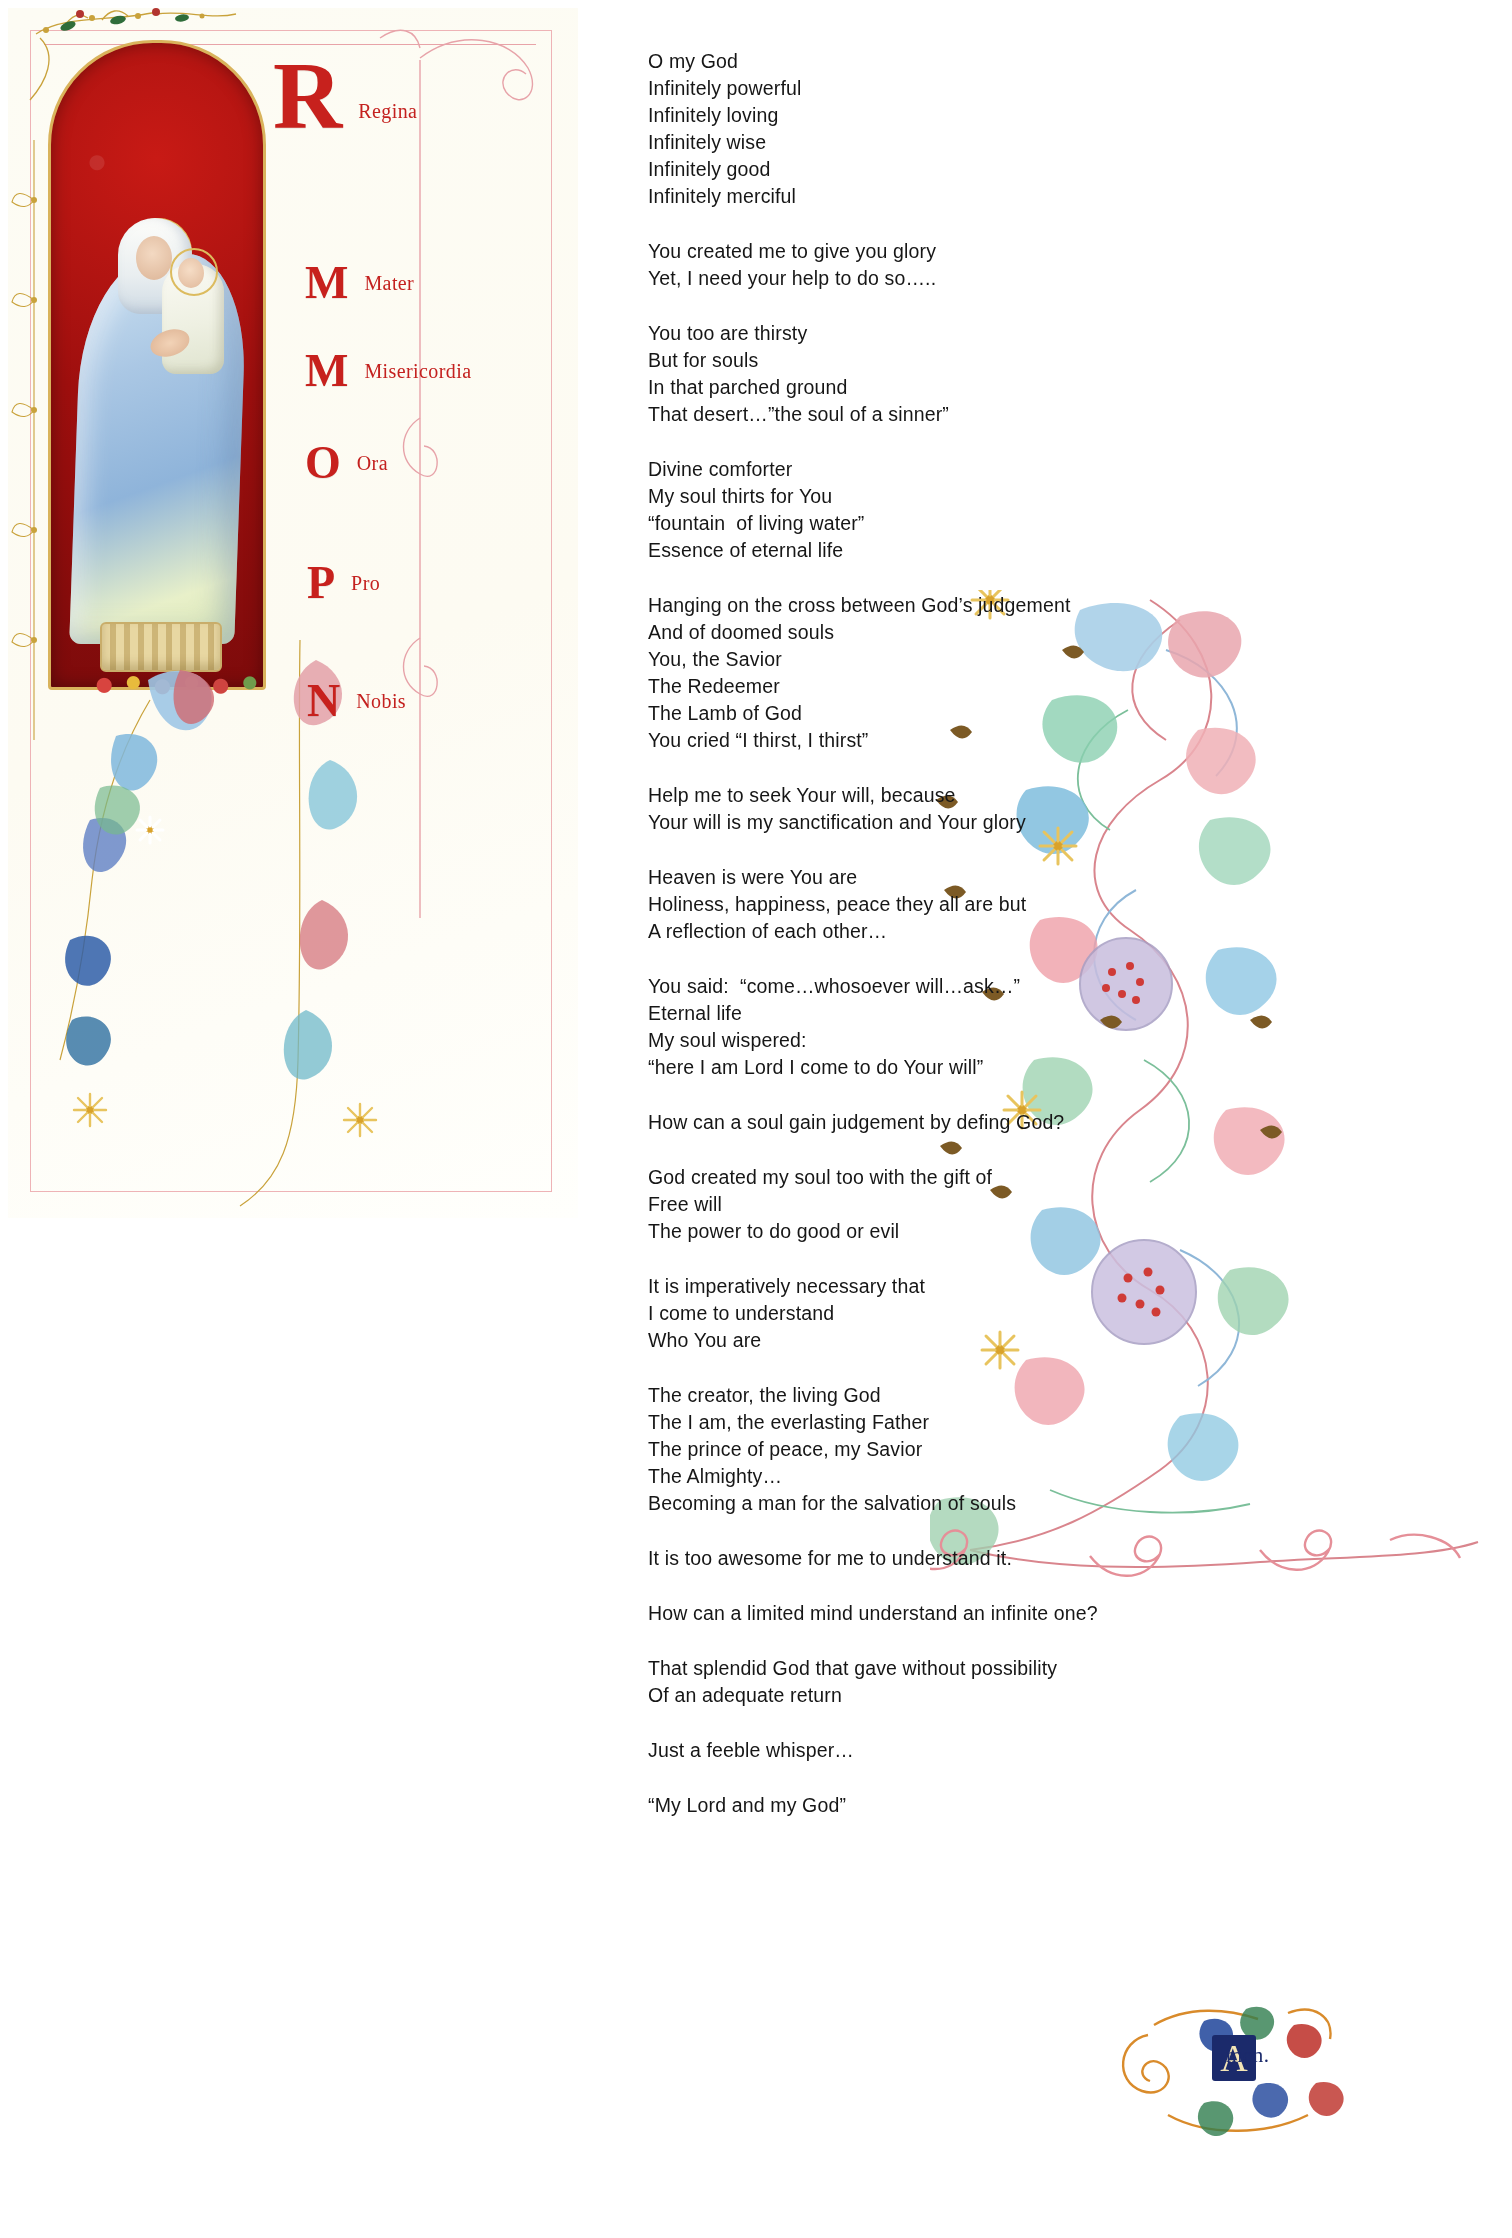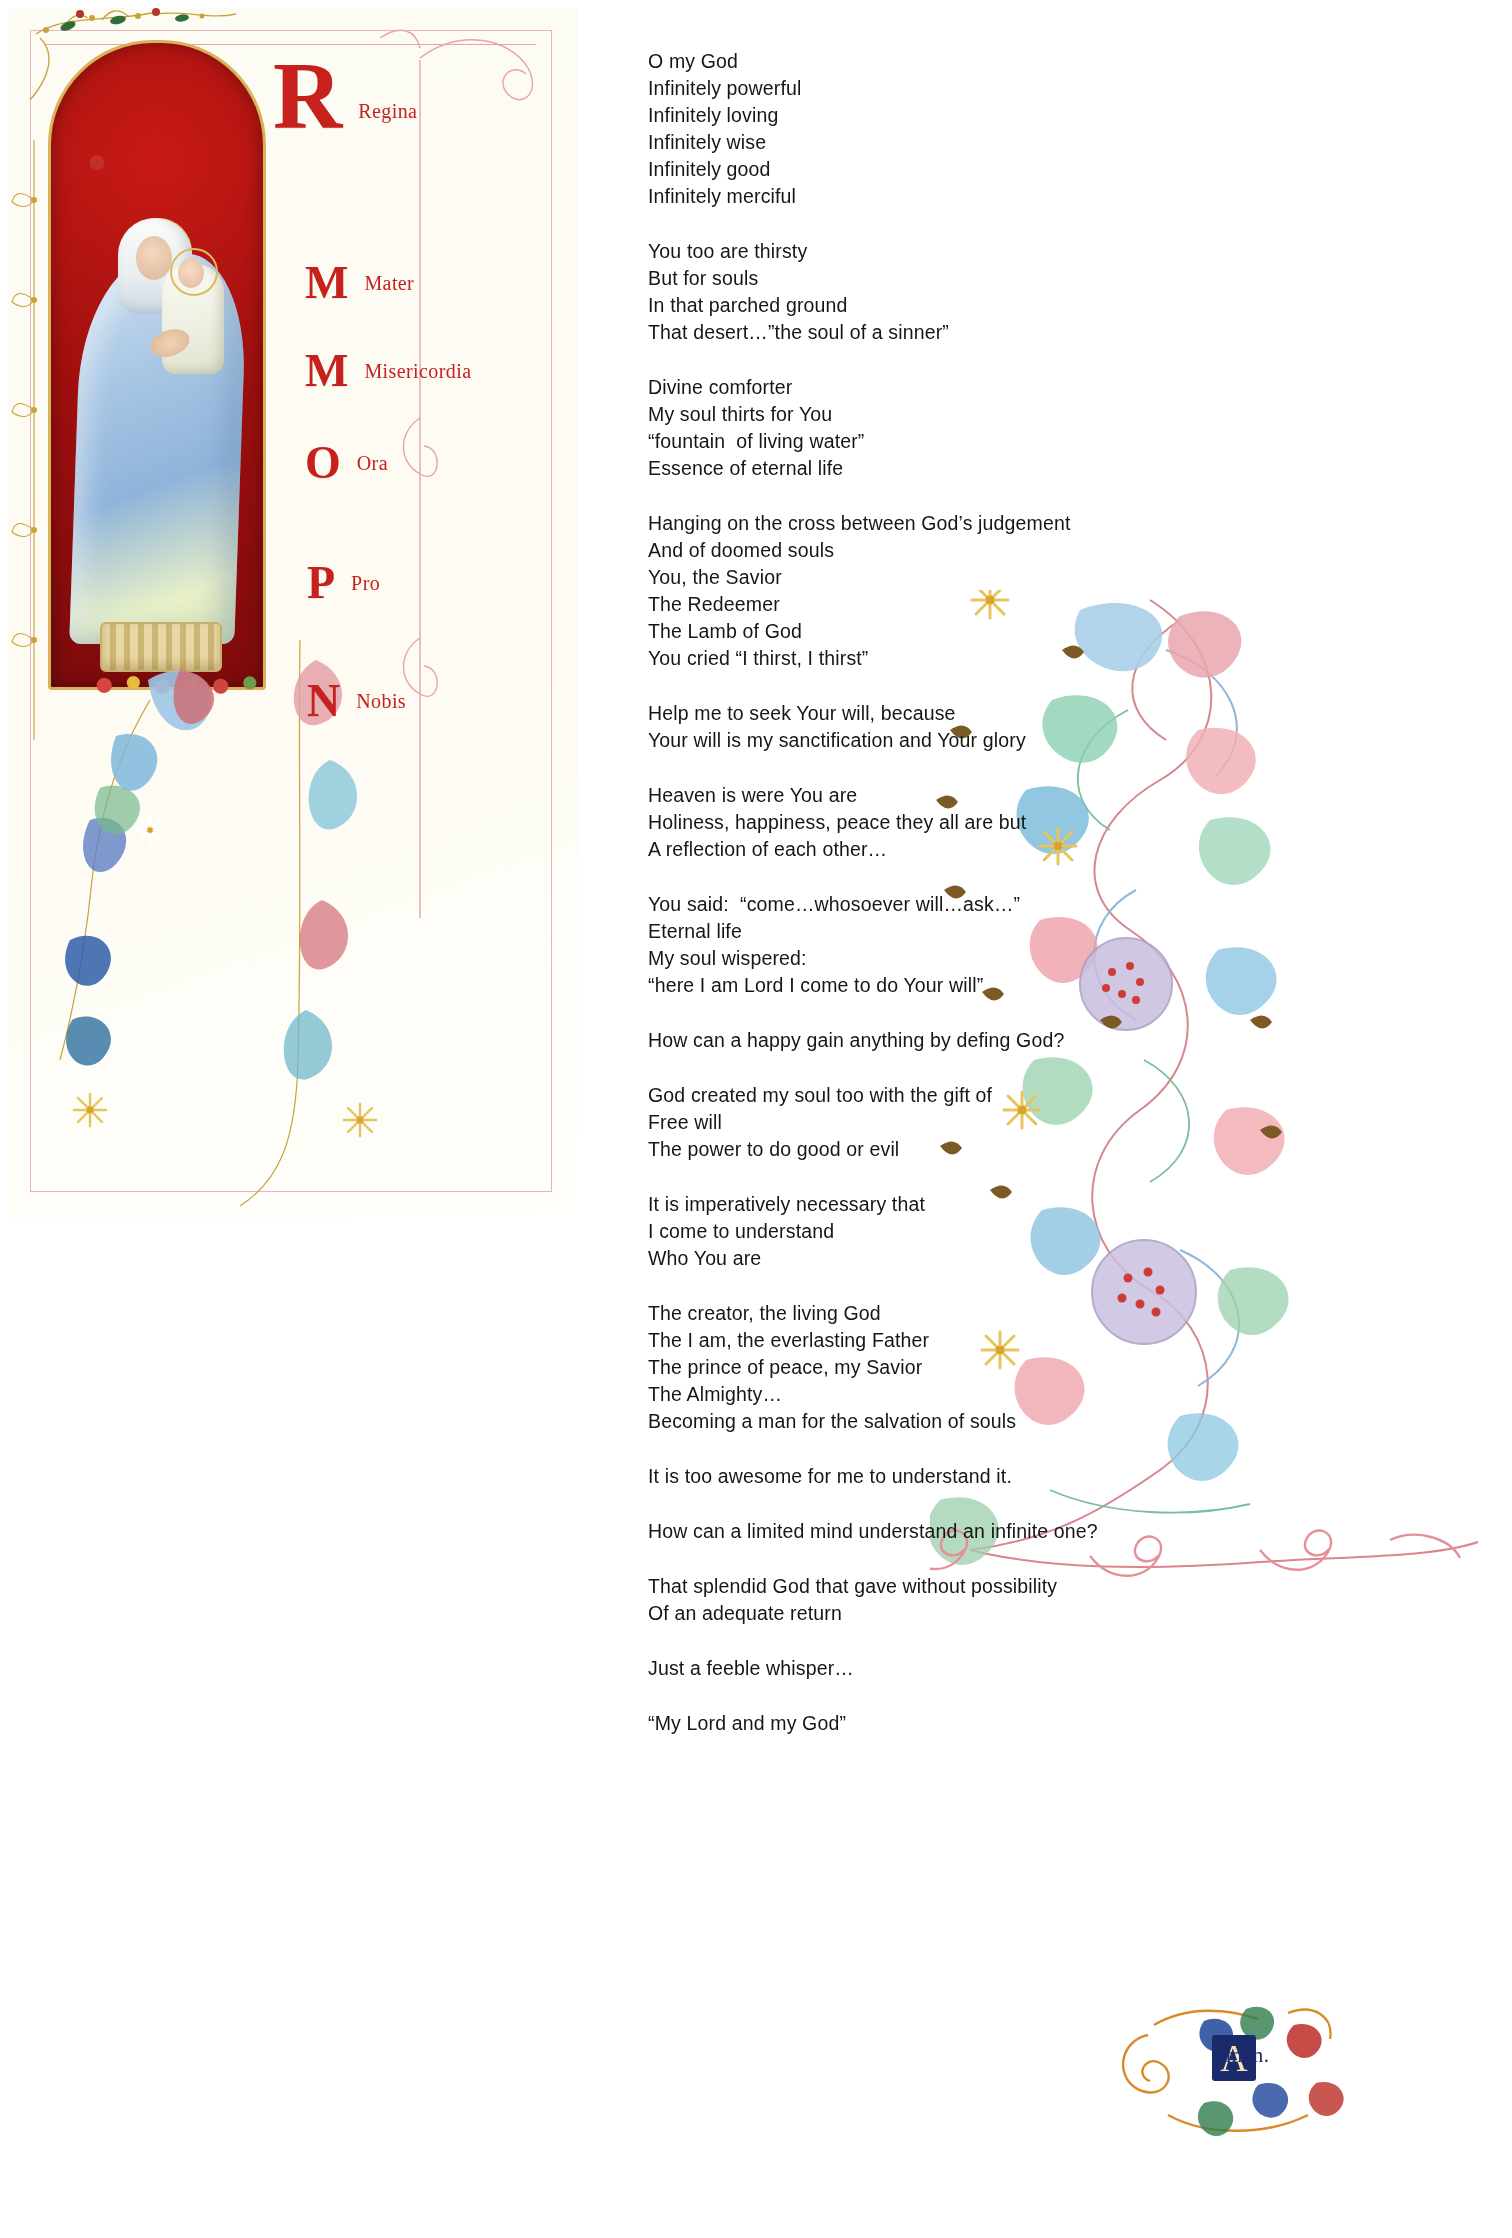--- a/index.html
+++ b/index.html
@@ -584,20 +584,24 @@
 <div class="poem">
   <div class="stanza">
       <p>O my God
 Infinitely powerful
 Infinitely loving
 Infinitely wise
 Infinitely good
 Infinitely merciful</p>
     </div>
   <div class="stanza">
+      <p>You created me to give you glory
+Yet, I need your help to do so…..</p>
+    </div>
+  <div class="stanza">
       <p>You too are thirsty
 But for souls
 In that parched ground
 That desert…”the soul of a sinner”</p>
     </div>
   <div class="stanza">
       <p>Divine comforter
 My soul thirts for You
 “fountain  of living water”
 Essence of eternal life</p>
@@ -619,21 +623,21 @@
 Holiness, happiness, peace they all are but
 A reflection of each other…</p>
     </div>
   <div class="stanza">
       <p>You said:  “come…whosoever will…ask…”
 Eternal life
 My soul wispered:
 “here I am Lord I come to do Your will”</p>
     </div>
   <div class="stanza">
-      <p>How can a happy gain anything by defing God?</p>
+      <p>How can a soul gain judgement by defing God?</p>
     </div>
   <div class="stanza">
       <p>God created my soul too with the gift of
 Free will
 The power to do good or evil</p>
     </div>
   <div class="stanza">
       <p>It is imperatively necessary that
 I come to understand
 Who You are</p>

